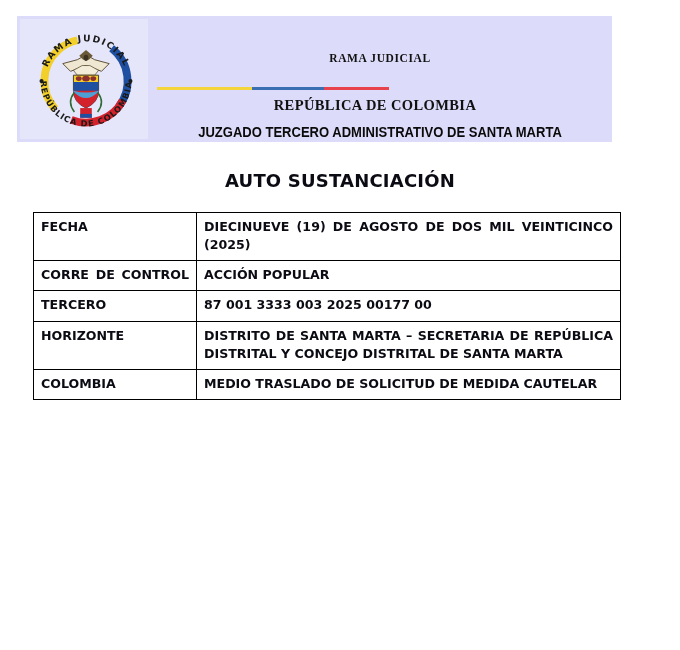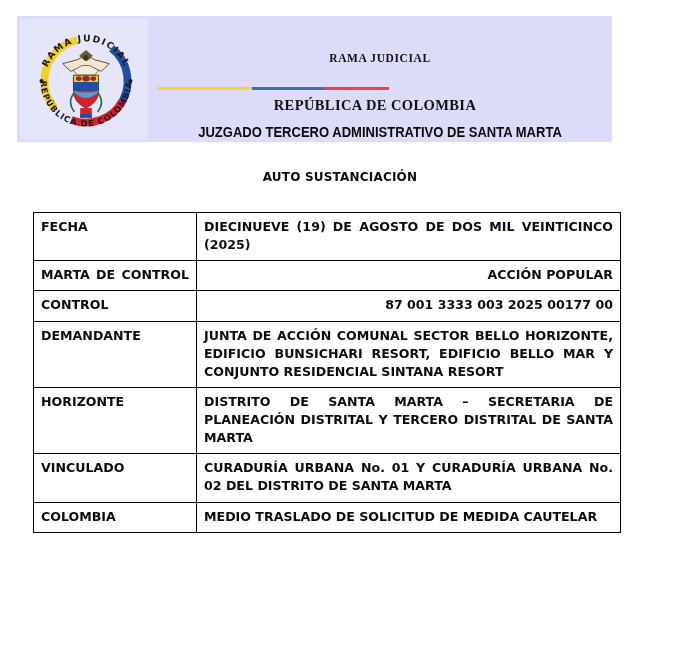--- a/index.html
+++ b/index.html
@@ -99,21 +99,21 @@
 
   
   #doc-title {
     position: absolute;
     left: 0;
     top: 170px;
     width: 680px;
     text-align: center;
     font-family: "DejaVu Sans", sans-serif;
     font-weight: bold;
-    font-size: 12px;
+    font-size: 18px;
     letter-spacing: 0.2px;
     color: #0b0b14;
   }
 
   
   #data-table {
     position: absolute;
     left: 33px;
     top: 212px;
     width: 588px;
@@ -138,21 +138,21 @@
   }
   td.label-cell.nojust {
     text-align: left;
     text-align-last: left;
   }
   td.value-cell {
     text-align: justify;
     hyphens: none;
   }
   td.value-cell.nojust {
-    text-align: right;
+    text-align: left;
   }
 </style>
 </head>
 <body>
 
 <div id="letterhead">
 
   <div id="logo-box">
     <svg id="seal" viewBox="0 0 120 120">
       <defs>
@@ -211,37 +211,29 @@
 
 <div id="doc-title">AUTO SUSTANCIACIÓN</div>
 
 <table id="data-table">
   <tbody>
       <tr>
         <td class="label-cell nojust">FECHA</td>
         <td class="value-cell">DIECINUEVE (19) DE AGOSTO DE DOS MIL VEINTICINCO (2025)</td>
       </tr>
       <tr>
-        <td class="label-cell">MARTA DE CONTROL</td>
+        <td class="label-cell">CORRE DE CONTROL</td>
         <td class="value-cell nojust">ACCIÓN POPULAR</td>
       </tr>
       <tr>
-        <td class="label-cell nojust">CONTROL</td>
+        <td class="label-cell nojust">TERCERO</td>
         <td class="value-cell nojust">87 001 3333 003 2025 00177 00</td>
       </tr>
       <tr>
-        <td class="label-cell nojust">DEMANDANTE</td>
-        <td class="value-cell">JUNTA DE ACCIÓN COMUNAL SECTOR BELLO HORIZONTE, EDIFICIO BUNSICHARI RESORT, EDIFICIO BELLO MAR Y CONJUNTO RESIDENCIAL SINTANA RESORT</td>
-      </tr>
-      <tr>
         <td class="label-cell nojust">HORIZONTE</td>
-        <td class="value-cell">DISTRITO DE SANTA MARTA – SECRETARIA DE PLANEACIÓN DISTRITAL Y TERCERO DISTRITAL DE SANTA MARTA</td>
-      </tr>
-      <tr>
-        <td class="label-cell nojust">VINCULADO</td>
-        <td class="value-cell">CURADURÍA URBANA No. 01 Y CURADURÍA URBANA No. 02 DEL DISTRITO DE SANTA MARTA</td>
+        <td class="value-cell">DISTRITO DE SANTA MARTA – SECRETARIA DE REPÚBLICA DISTRITAL Y CONCEJO DISTRITAL DE SANTA MARTA</td>
       </tr>
       <tr>
         <td class="label-cell nojust">COLOMBIA</td>
         <td class="value-cell">MEDIO TRASLADO DE SOLICITUD DE MEDIDA CAUTELAR</td>
       </tr>
     </tbody>
 </table>
 
 </body></html>

